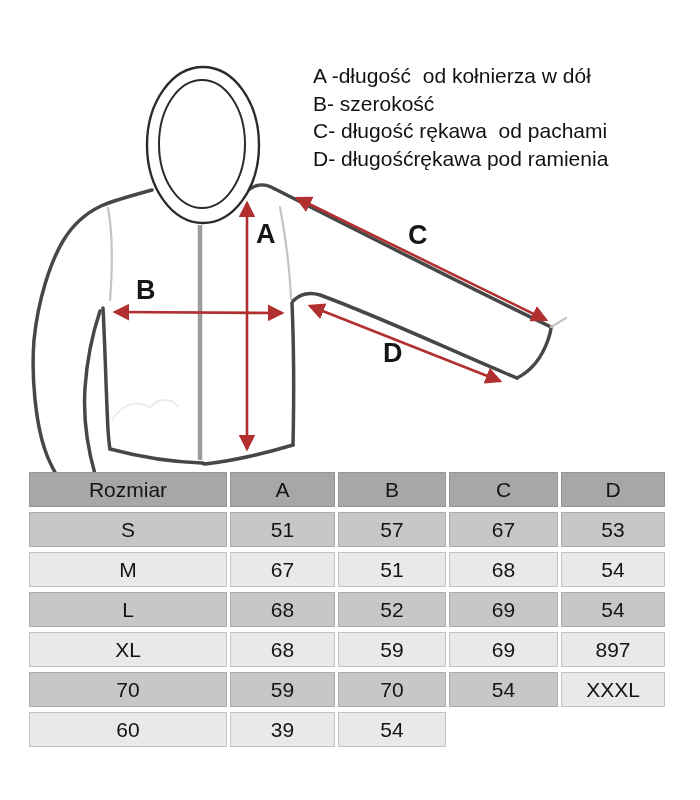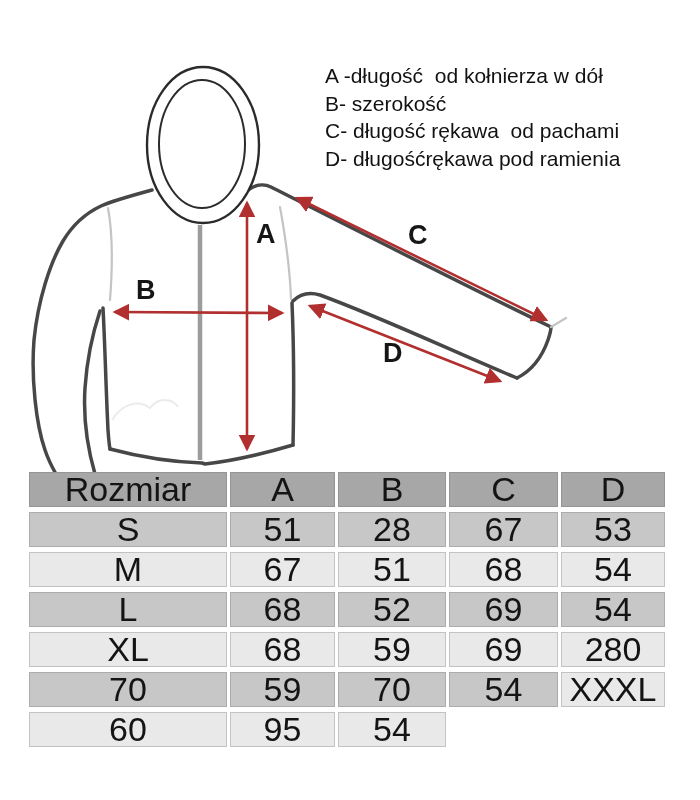--- a/index.html
+++ b/index.html
@@ -2,36 +2,36 @@
 <html><head>
 <meta charset="utf-8">
 <style>
   html,body { margin:0; padding:0; background:#ffffff; }
   body { width:700px; height:800px; font-family:"Liberation Sans", sans-serif; }
   .page { position:relative; width:700px; height:800px; overflow:hidden; background:#fff; }
 
   .figure { position:absolute; left:0; top:0; width:700px; height:475px; }
   .figure svg { position:absolute; left:0; top:0; }
 
-  .legend { position:absolute; left:313px; top:62px; font-size:21px; line-height:27.5px; color:#121212;margin-left:12px; }
+  .legend { position:absolute; left:313px; top:62px; font-size:21px; line-height:27.5px; color:#121212; }
   .legend div { white-space:pre; }
 
   .dim-label { position:absolute; font-weight:bold; font-size:27px; color:#161616; line-height:1; }
   .lblA { left:256px; top:221px; }
   .lblB { left:136px; top:277px; }
   .lblC { left:408px; top:222px; }
   .lblD { left:383px; top:340px; }
 
   .size-table {
     position:absolute; left:29px; top:472px;
     display:grid;
     grid-template-columns:198px 105px 108px 109px 104px;
     grid-auto-rows:35px;
     column-gap:3px; row-gap:5px;
-    font-size:34px; color:#141414;
+    font-size:21px; color:#141414;
   }
   .cell { display:flex; align-items:center; justify-content:center; box-sizing:border-box;
           border:1px solid rgba(110,110,110,0.30); }
   .cell.h { background:#a7a7a7; }
   .cell.d { background:#c7c7c7; }
   .cell.l { background:#e9e9e9; }
 </style>
 </head>
 <body>
 
@@ -103,46 +103,46 @@
   <div class="size-table">
 
     <div class="cell h">Rozmiar</div>
     <div class="cell h">A</div>
     <div class="cell h">B</div>
     <div class="cell h">C</div>
     <div class="cell h">D</div>
 
     <div class="cell d">S</div>
     <div class="cell d">51</div>
-    <div class="cell d">28</div>
+    <div class="cell d">57</div>
     <div class="cell d">67</div>
     <div class="cell d">53</div>
 
     <div class="cell l">M</div>
     <div class="cell l">67</div>
     <div class="cell l">51</div>
     <div class="cell l">68</div>
     <div class="cell l">54</div>
 
     <div class="cell d">L</div>
     <div class="cell d">68</div>
     <div class="cell d">52</div>
     <div class="cell d">69</div>
     <div class="cell d">54</div>
 
     <div class="cell l">XL</div>
     <div class="cell l">68</div>
     <div class="cell l">59</div>
     <div class="cell l">69</div>
-    <div class="cell l">280</div>
+    <div class="cell l">897</div>
 
     <div class="cell d">70</div>
     <div class="cell d">59</div>
     <div class="cell d">70</div>
     <div class="cell d">54</div>
 
     <div class="cell l">XXXL</div>
     <div class="cell l">60</div>
-    <div class="cell l">95</div>
+    <div class="cell l">39</div>
     <div class="cell l">54</div>
   </div>
 
 </div>
 
 </body></html>

